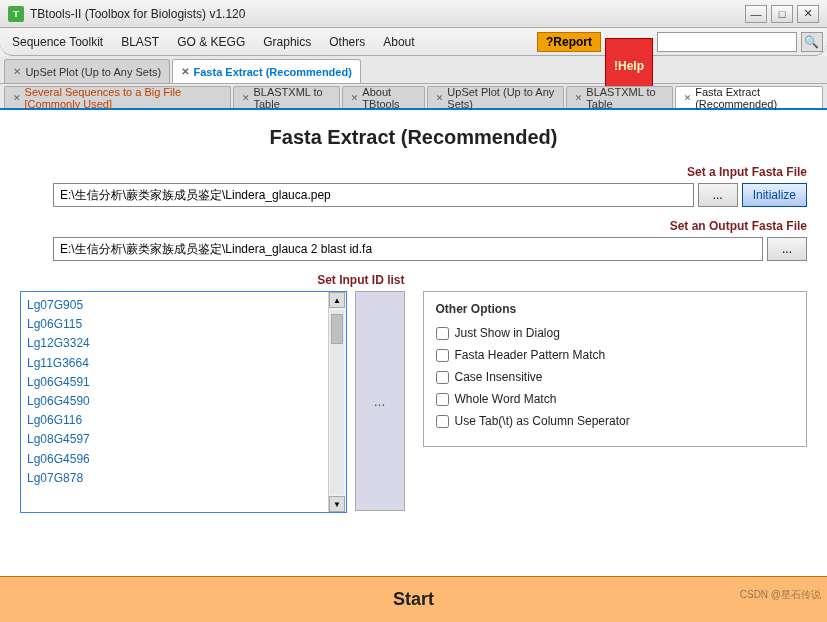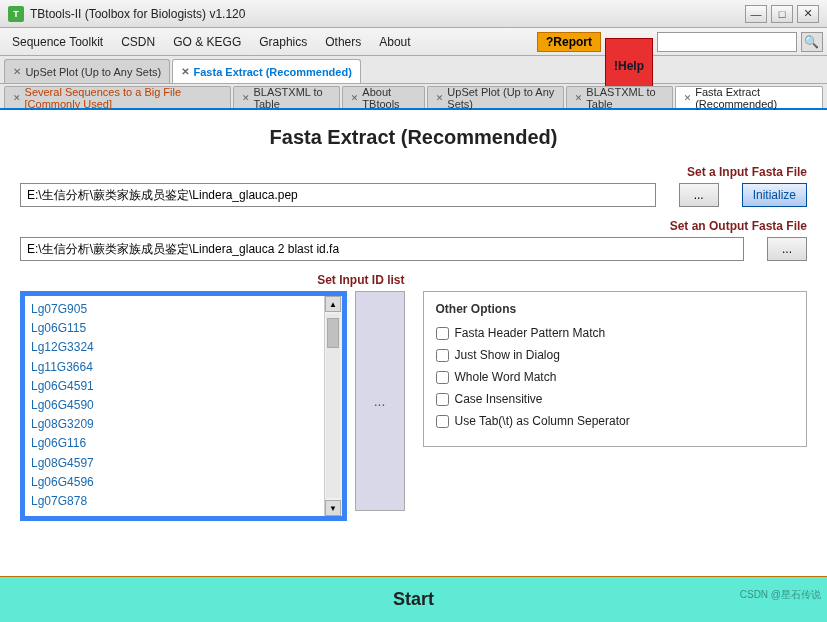--- a/index.html
+++ b/index.html
@@ -55,20 +55,21 @@
 
     
     .menu-bar {
       background: linear-gradient(to bottom, #f5f5f5, #e8e8e8);
       border-bottom: 1px solid #aaa;
       display: flex;
       align-items: center;
       height: 28px;
       padding: 0 4px;
       gap: 2px;
+      border-radius: 13px;
     }
     .menu-item {
       padding: 3px 8px;
       cursor: pointer;
       font-size: 12px;
       color: #222;
       border-radius: 2px;
     }
     .menu-bar-right {
       margin-left: auto;
@@ -81,21 +82,21 @@
       border: 1px solid #c07000;
       color: #000000;
       font-weight: bold;
       padding: 2px 8px;
       cursor: pointer;
       font-size: 12px;
     }
     .btn-help {
       background: #e83030;
       border: 1px solid #a00000;
-      color: #0f172a;
+      color: #fef9c3;
       font-weight: bold;
       padding: 20px 8px;
       cursor: pointer;
       font-size: 12px;
       margin-top: 48px;
     }
     .search-box {
       width: 140px;
       height: 20px;
       border: 1px solid #999;
@@ -203,22 +204,23 @@
       font-size: 12px;
       color: #7f1d1d;
       margin-bottom: 4px;
       font-weight: bold;
       text-align: right;
     }
 
     .input-row {
       display: flex;
       align-items: flex-start;
-      gap: 23px;
+      gap: 4px;
       margin-bottom: 12px;
+      margin-left: 33px;
     }
     .input-row input[type=text] {
       flex: 1;
       height: 24px;
       border: 1px solid #888;
       padding: 0 6px;
       font-size: 12px;
     }
     .btn-browse {
       width: 40px; height: 24px;
@@ -240,21 +242,21 @@
     
     .two-col {
       display: flex;
       gap: 12px;
       margin-top: 4px;
     }
 
     
     .id-list-section {
       flex: 1;
-      border: 5px solid #3b82f6;
+      border: 1px solid #3b82f6;
       padding: 0;
       position: relative;
     }
     .id-list-inner {
       display: flex;
       height: 220px;
     }
     .id-list-text {
       flex: 1;
       overflow-y: hidden;
@@ -347,21 +349,21 @@
       left: 0;
       width: 827px;
       height: 46px;
       background: #f0a000;
       display: flex;
       align-items: center;
       justify-content: center;
       border-top: 1px solid #c07000;
     }
     .btn-start {
-      background: #5eead4;
+      background: #fdba74;
       border: none;
       color: #222;
       font-size: 18px;
       font-weight: bold;
       cursor: pointer;
       width: 100%;
       height: 100%;
     }
 
     .watermark {
@@ -382,21 +384,21 @@
   </div>
   <div class="title-bar-controls">
     <button class="title-btn">—</button>
     <button class="title-btn">□</button>
     <button class="title-btn close">✕</button>
   </div>
 </div>
 
 <div class="menu-bar">
   <span class="menu-item">Sequence Toolkit</span>
-  <span class="menu-item">CSDN</span>
+  <span class="menu-item">BLAST</span>
   <span class="menu-item">GO &amp; KEGG</span>
   <span class="menu-item">Graphics</span>
   <span class="menu-item">Others</span>
   <span class="menu-item">About</span>
   <div class="menu-bar-right">
     <button class="btn-report">?Report</button>
     <button class="btn-help">!Help</button>
     <input type="text" class="search-box" style="">
     <div class="search-icon-btn">🔍</div>
   </div>
@@ -463,21 +465,20 @@
       <div style="display:flex; gap:4px;">
         <div class="id-list-section">
           <div class="id-list-inner">
             <div class="id-list-text" id="idListArea">
                 <div class="id-item">Lg07G905</div>
                 <div class="id-item">Lg06G115</div>
                 <div class="id-item">Lg12G3324</div>
                 <div class="id-item">Lg11G3664</div>
                 <div class="id-item">Lg06G4591</div>
                 <div class="id-item">Lg06G4590</div>
-                <div class="id-item">Lg08G3209</div>
                 <div class="id-item">Lg06G116</div>
                 <div class="id-item">Lg08G4597</div>
                 <div class="id-item">Lg06G4596</div>
                 <div class="id-item">Lg07G878</div>
               </div>
             <div class="id-list-scrollbar">
               <div class="scroll-up-btn">▲</div>
               <div class="scroll-track">
                 <div class="scroll-thumb"></div>
               </div>
@@ -489,36 +490,36 @@
           <span>...</span>
         </div>
       </div>
     </div>
 
     <div style="flex:1;padding-left:6px;">
       <div class="section-label" style="margin-bottom:4px;">&nbsp;</div>
       <div class="options-section">
         <div class="options-title">Other Options</div>
         <div class="checkbox-row">
+          <input type="checkbox" id="opt0" style="">
+          <label for="opt0">Just Show in Dialog</label>
+        </div>
+        <div class="checkbox-row">
           <input type="checkbox" id="opt1" style="">
           <label for="opt1">Fasta Header Pattern Match</label>
         </div>
         <div class="checkbox-row">
-          <input type="checkbox" id="opt0" style="">
-          <label for="opt0">Just Show in Dialog</label>
+          <input type="checkbox" id="opt3" style="">
+          <label for="opt3">Case Insensitive</label>
         </div>
         <div class="checkbox-row">
           <input type="checkbox" id="opt2" style="">
           <label for="opt2">Whole Word Match</label>
         </div>
         <div class="checkbox-row">
-          <input type="checkbox" id="opt3" style="">
-          <label for="opt3">Case Insensitive</label>
-        </div>
-        <div class="checkbox-row">
           <input type="checkbox" id="opt4" style="">
           <label for="opt4">Use Tab(\t) as Column Seperator</label>
         </div>
       </div>
     </div>
   </div>
 </div>
 
 <div class="bottom-bar">
   <button class="btn-start">Start</button>

